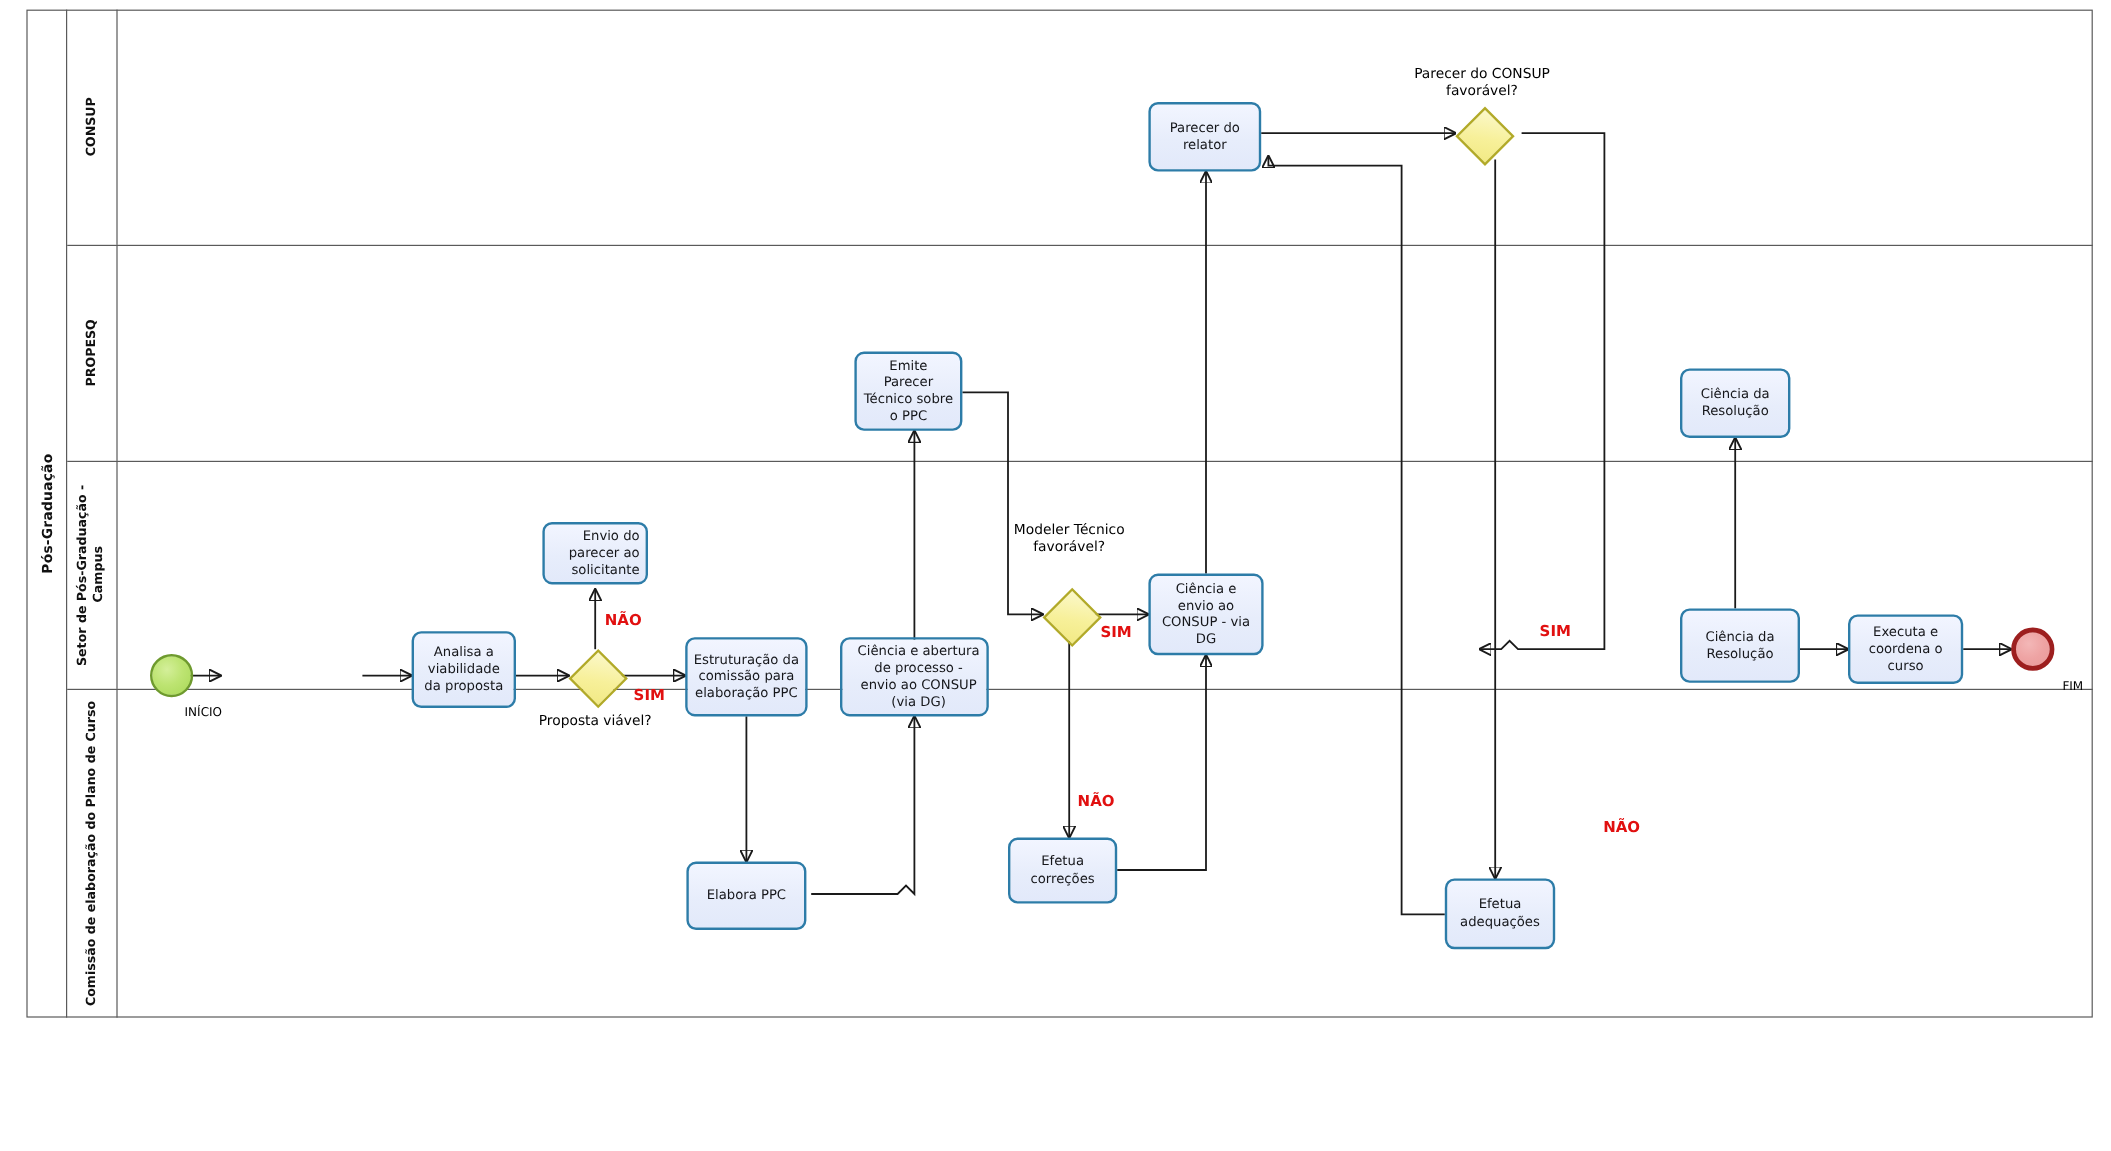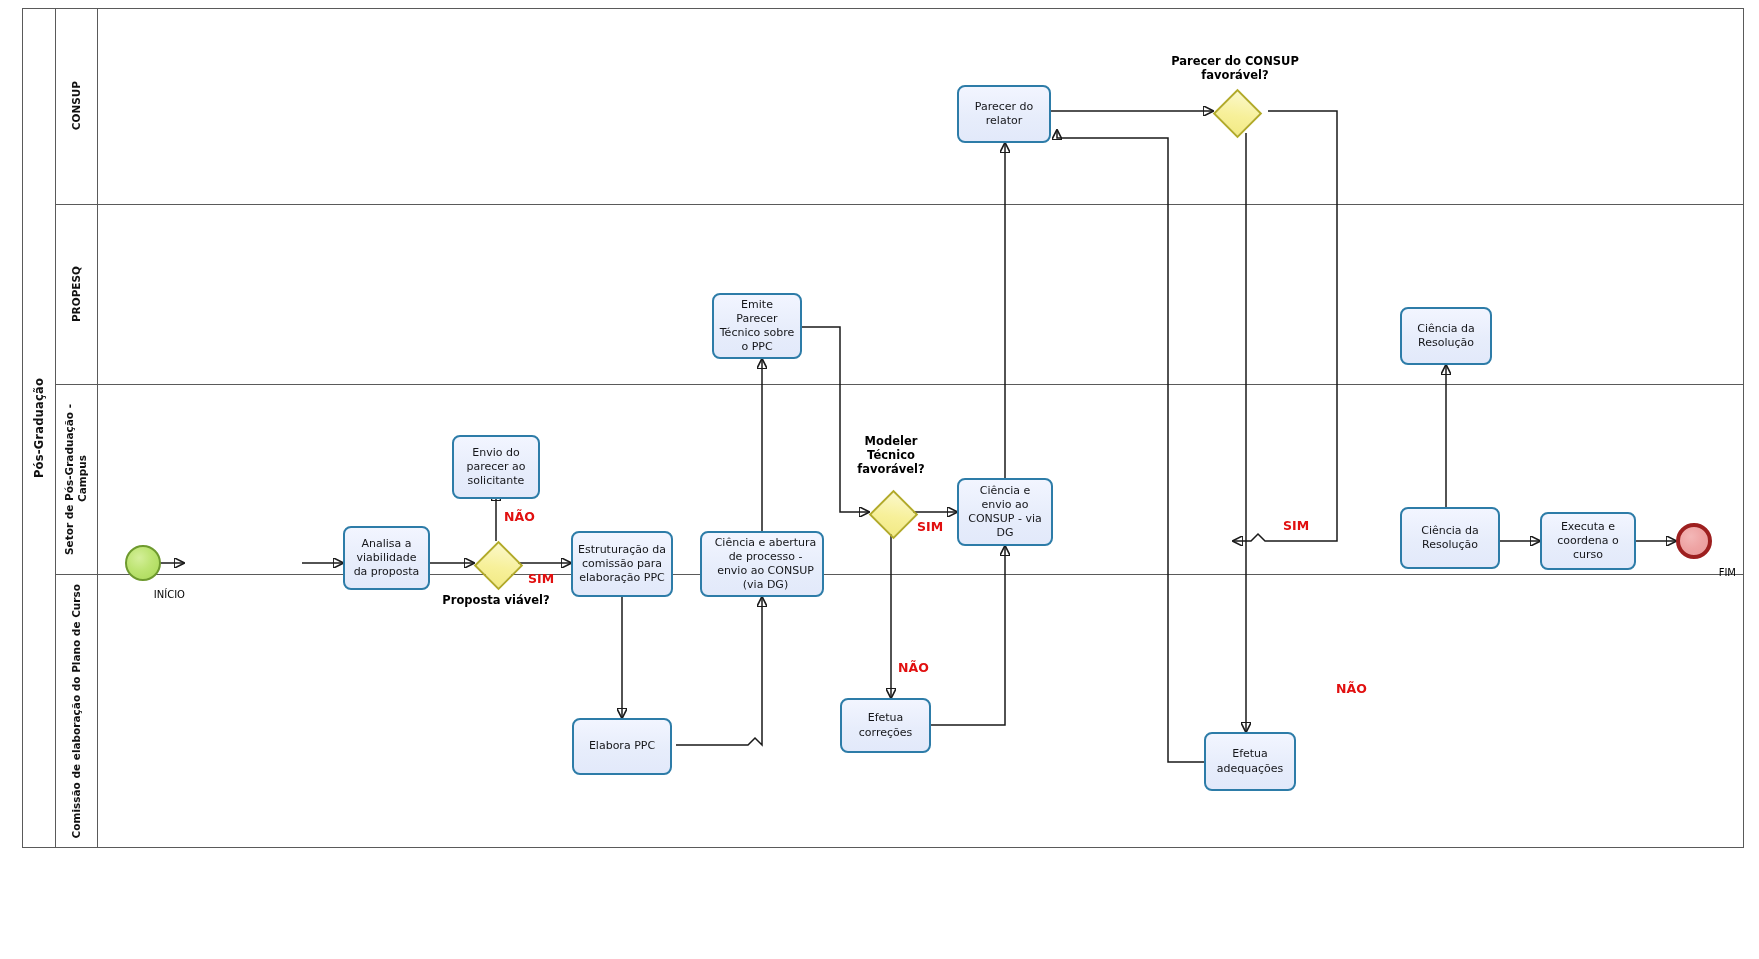--- a/index.html
+++ b/index.html
@@ -22,21 +22,21 @@
   .task span{display:block;}
   .evt{position:absolute;border-radius:50%;box-sizing:border-box;}
   .evt-start{border:2px solid #6e9a2e;background:radial-gradient(circle at 38% 34%,#d4ef9a 0%,#bde472 45%,#a8d857 100%);}
   .evt-end{border:4px solid #9d1f1f;background:radial-gradient(circle at 38% 34%,#f3b7b7 0%,#eea3a3 50%,#e89a9a 100%);}
   .evt-label{position:absolute;font-size:10px;font-weight:normal;color:#000;text-align:right;white-space:nowrap;}
 
   .gw{position:absolute;width:44px;height:44px;}
   .gw i{display:block;width:31px;height:31px;margin:6.5px;border:2px solid #b2aa28;
         background:linear-gradient(145deg,#fbf8c9 0%,#f7f09a 55%,#f2ea85 100%);
         transform:rotate(45deg);}
-  .gw-label{position:absolute;font-size:11.5px;font-weight:bold;color:#000;text-align:center;line-height:1.22;}
+  .gw-label{position:absolute;font-size:11.5px;font-weight:normal;color:#000;text-align:center;line-height:1.22;}
 
   .flowlabel{position:absolute;font-size:12.5px;font-weight:bold;color:#e11010;white-space:nowrap;}
 
   svg.flows{position:absolute;left:0;top:0;width:1759px;height:959px;overflow:visible;pointer-events:none;}
   svg.flows path,svg.flows line{fill:none;stroke:#1a1a1a;stroke-width:1.5px;}
 
   
   .wm{position:absolute;right:18px;bottom:8px;width:150px;text-align:right;user-select:none;}
   .wm .pb{font-size:9.5px;color:#c9c9c9;font-weight:bold;letter-spacing:.2px;margin-right:2px;}
   .wm .bz{font-size:40px;line-height:.88;color:#f3b477;font-weight:bold;letter-spacing:-2px;font-family:"DejaVu Sans",sans-serif;}
@@ -122,21 +122,21 @@
   <div class="evt-label" style="left:101px;top:589px;width:84px;">INÍCIO</div>
 
   <div class="evt evt-end" style="left:1676px;top:523px;width:36px;height:36px;"></div>
   <div class="evt-label" style="left:1652px;top:567px;width:84px;">FIM</div>
 
 
   <div class="task" style="left:343px;top:526px;width:87px;height:64px;">
     <span>Analisa  a viabilidade da proposta</span>
   </div>
 
-  <div class="task" style="left:452px;top:435px;width:88px;height:64px;">
+  <div class="task" style="left:452px;top:435px;width:88px;height:52px;text-align:right;">
     <span>Envio do parecer ao solicitante</span>
   </div>
 
   <div class="task" style="left:571px;top:531px;width:102px;height:66px;">
     <span>Estruturação da comissão para elaboração PPC</span>
   </div>
 
   <div class="task" style="left:572px;top:718px;width:100px;height:57px;">
     <span>Elabora PPC</span>
   </div>

